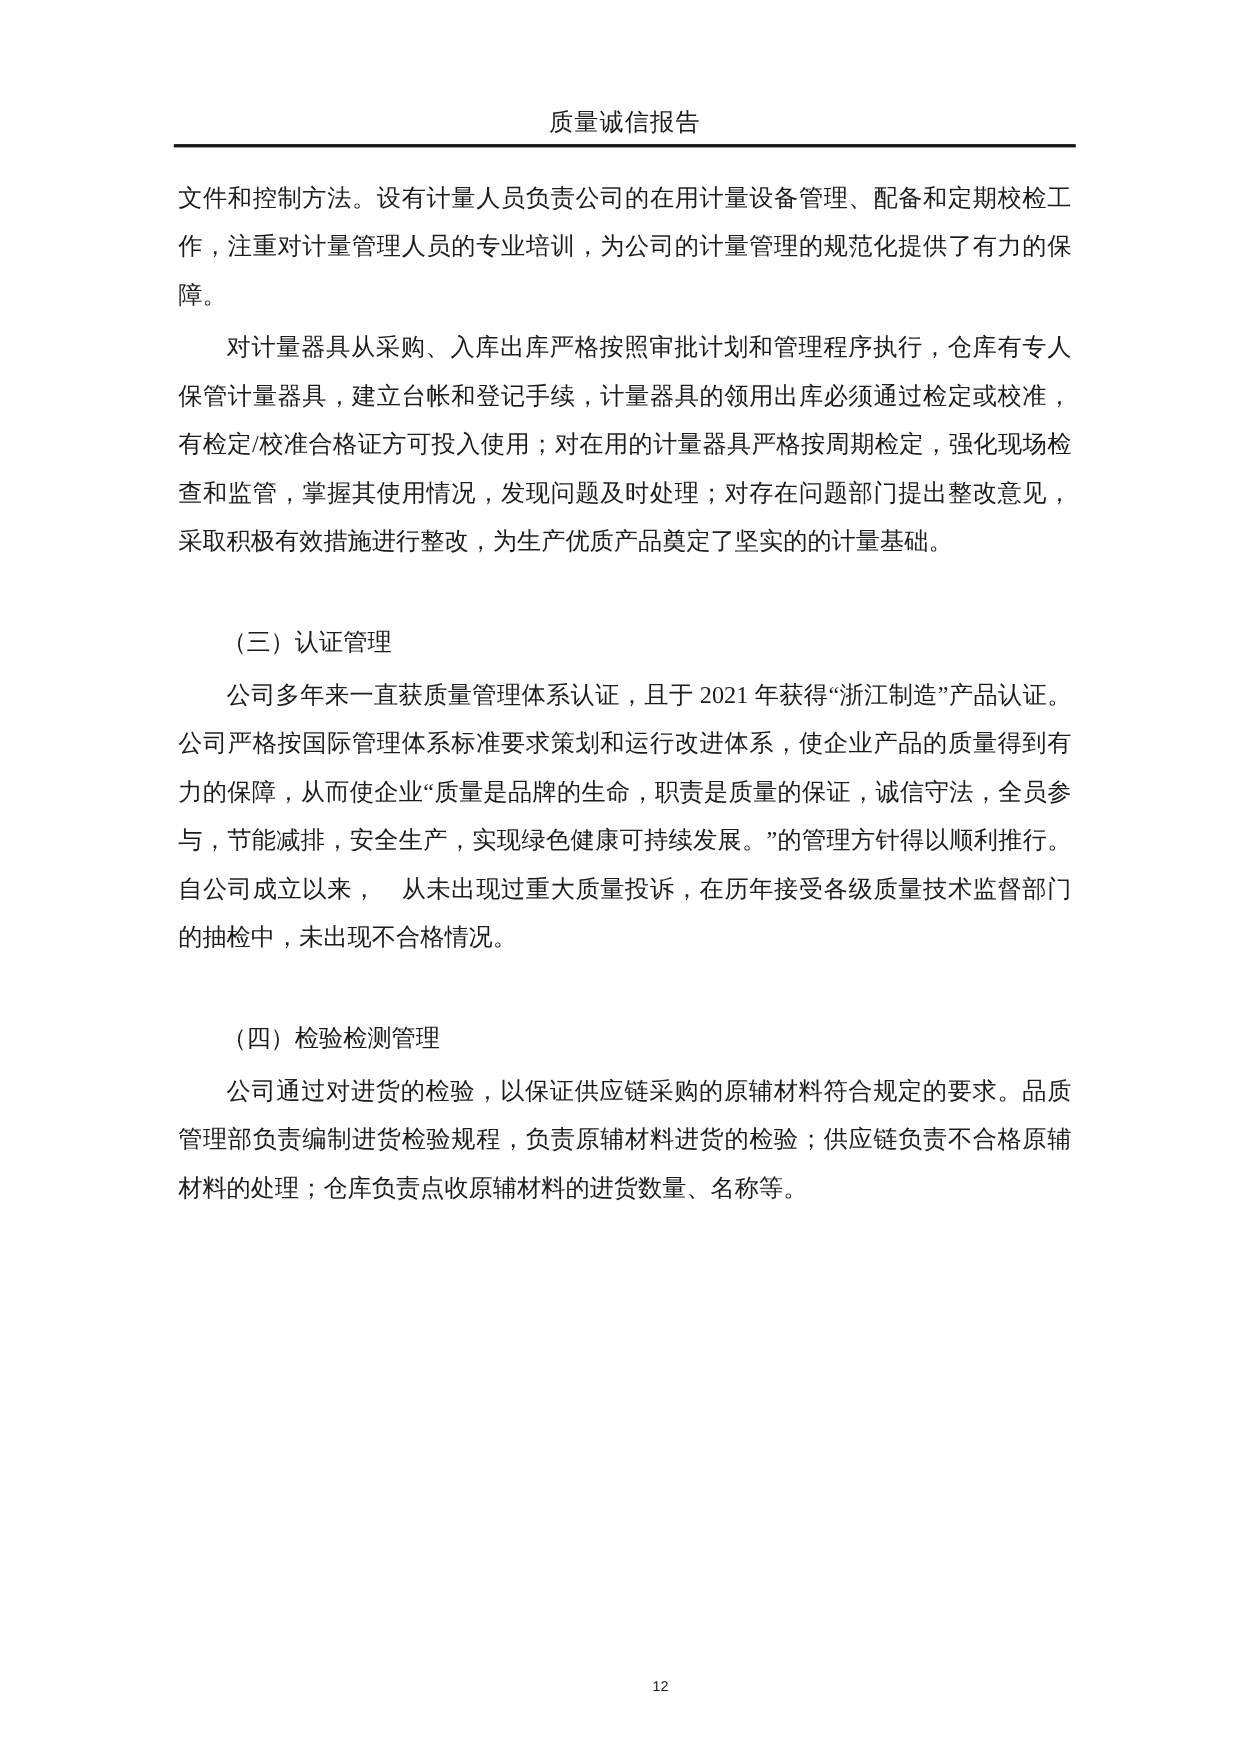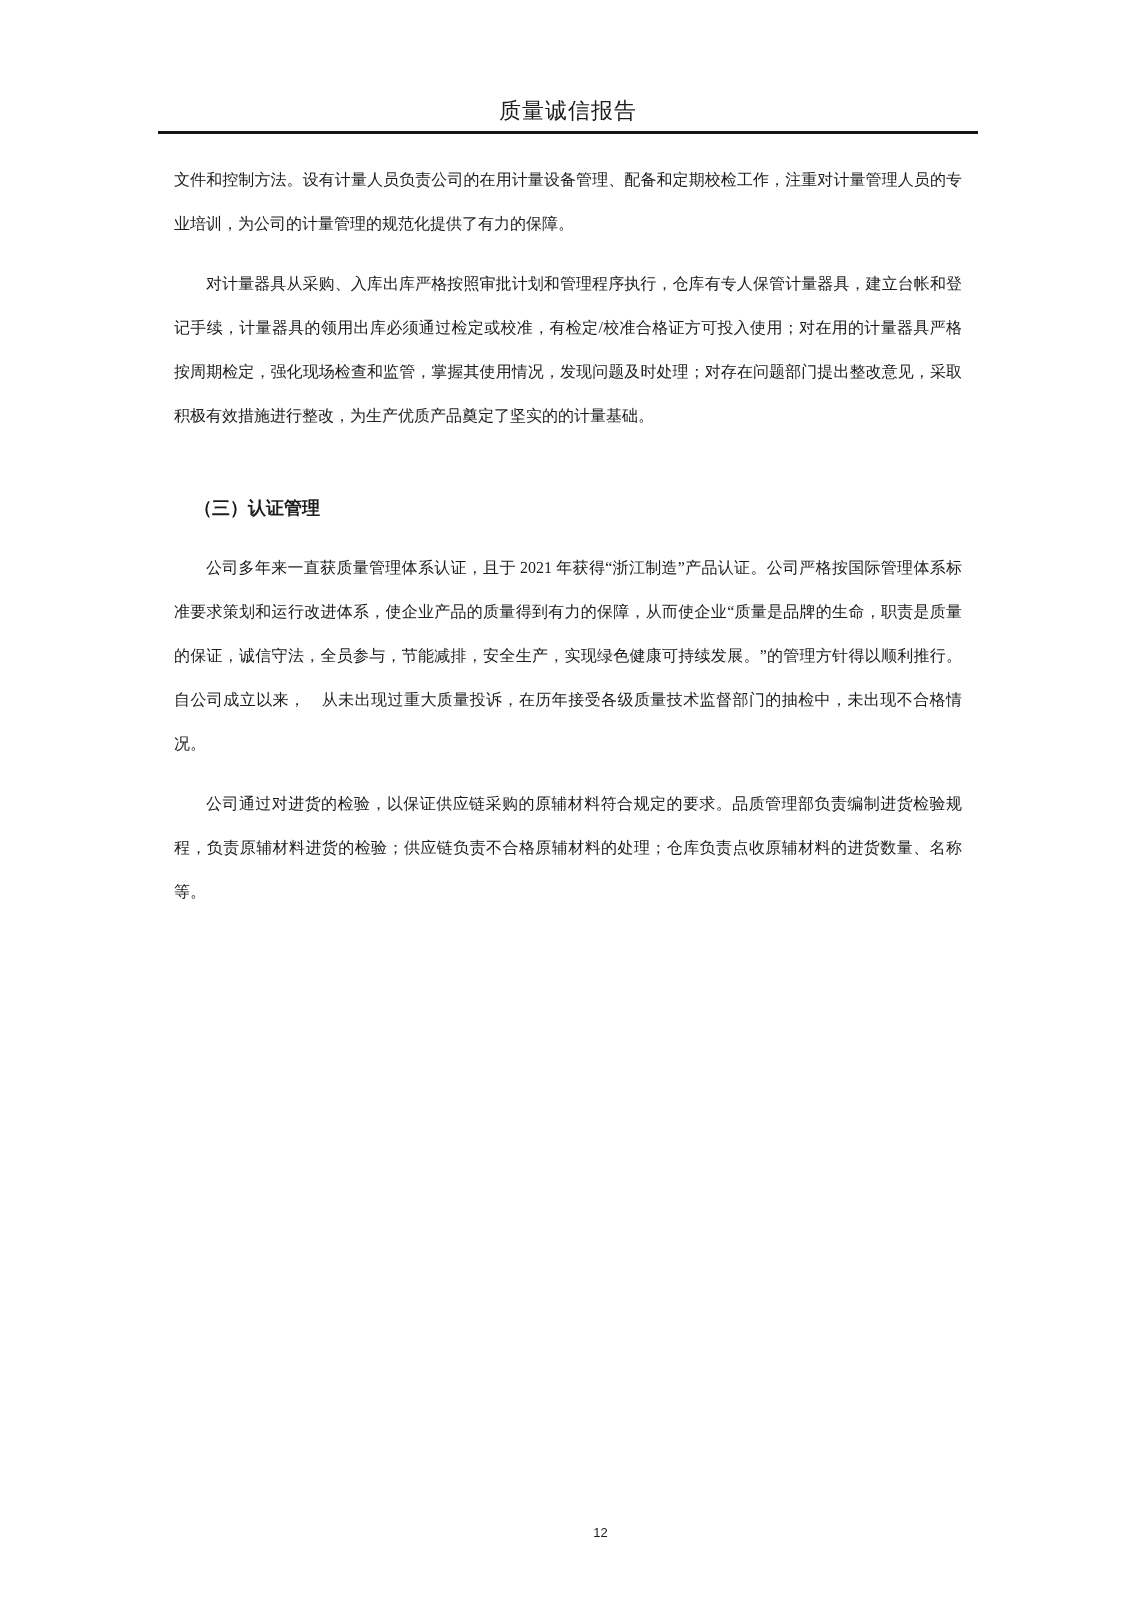--- a/index.html
+++ b/index.html
@@ -24,34 +24,34 @@
   }
   .page-title {
     font-size: 22px;
     line-height: 22px;
     letter-spacing: 1px;
   }
   .doc-body {
     margin: 24px 153px 0 158px;
   }
   .par {
-    font-size: 16px;
+    font-size: 22px;
     line-height: 44px;
-    margin: 16px;
+    margin: 4px;
     text-align: justify;
     text-indent: 2em;
     word-break: break-all;
   }
   .par.no-indent {
     text-indent: 0;
   }
   .heading {
-    font-size: 18px;
+    font-size: 22px;
     line-height: 44px;
-    font-weight: bold;
+    font-weight: normal;
     margin: 48px 0 0 0;
     text-indent: 2em;
   }
   .page-footer {
     position: absolute;
     top: 1525px;
     left: 0;
     width: 100%;
     text-align: center;
     font-family: "Liberation Sans", "DejaVu Sans", sans-serif;
@@ -65,18 +65,19 @@
 
 <header class="page-header">
   <div class="page-title">质量诚信报告</div>
 </header>
 
 <main class="doc-body">
   <p class="par no-indent">文件和控制方法。设有计量人员负责公司的在用计量设备管理、配备和定期校检工作，注重对计量管理人员的专业培训，为公司的计量管理的规范化提供了有力的保障。</p>
   <p class="par">对计量器具从采购、入库出库严格按照审批计划和管理程序执行，仓库有专人保管计量器具，建立台帐和登记手续，计量器具的领用出库必须通过检定或校准，有检定/校准合格证方可投入使用；对在用的计量器具严格按周期检定，强化现场检查和监管，掌握其使用情况，发现问题及时处理；对存在问题部门提出整改意见，采取积极有效措施进行整改，为生产优质产品奠定了坚实的的计量基础。</p>
   <h2 class="heading">（三）认证管理</h2>
   <p class="par">公司多年来一直获质量管理体系认证，且于 2021 年获得“浙江制造”产品认证。公司严格按国际管理体系标准要求策划和运行改进体系，使企业产品的质量得到有力的保障，从而使企业“质量是品牌的生命，职责是质量的保证，诚信守法，全员参与，节能减排，安全生产，实现绿色健康可持续发展。”的管理方针得以顺利推行。自公司成立以来，　从未出现过重大质量投诉，在历年接受各级质量技术监督部门的抽检中，未出现不合格情况。</p>
+  <h2 class="heading">（四）检验检测管理</h2>
   <p class="par">公司通过对进货的检验，以保证供应链采购的原辅材料符合规定的要求。品质管理部负责编制进货检验规程，负责原辅材料进货的检验；供应链负责不合格原辅材料的处理；仓库负责点收原辅材料的进货数量、名称等。</p>
 </main>
 
 <footer class="page-footer">
   <span>12</span>
 </footer>
 
 </body></html>

